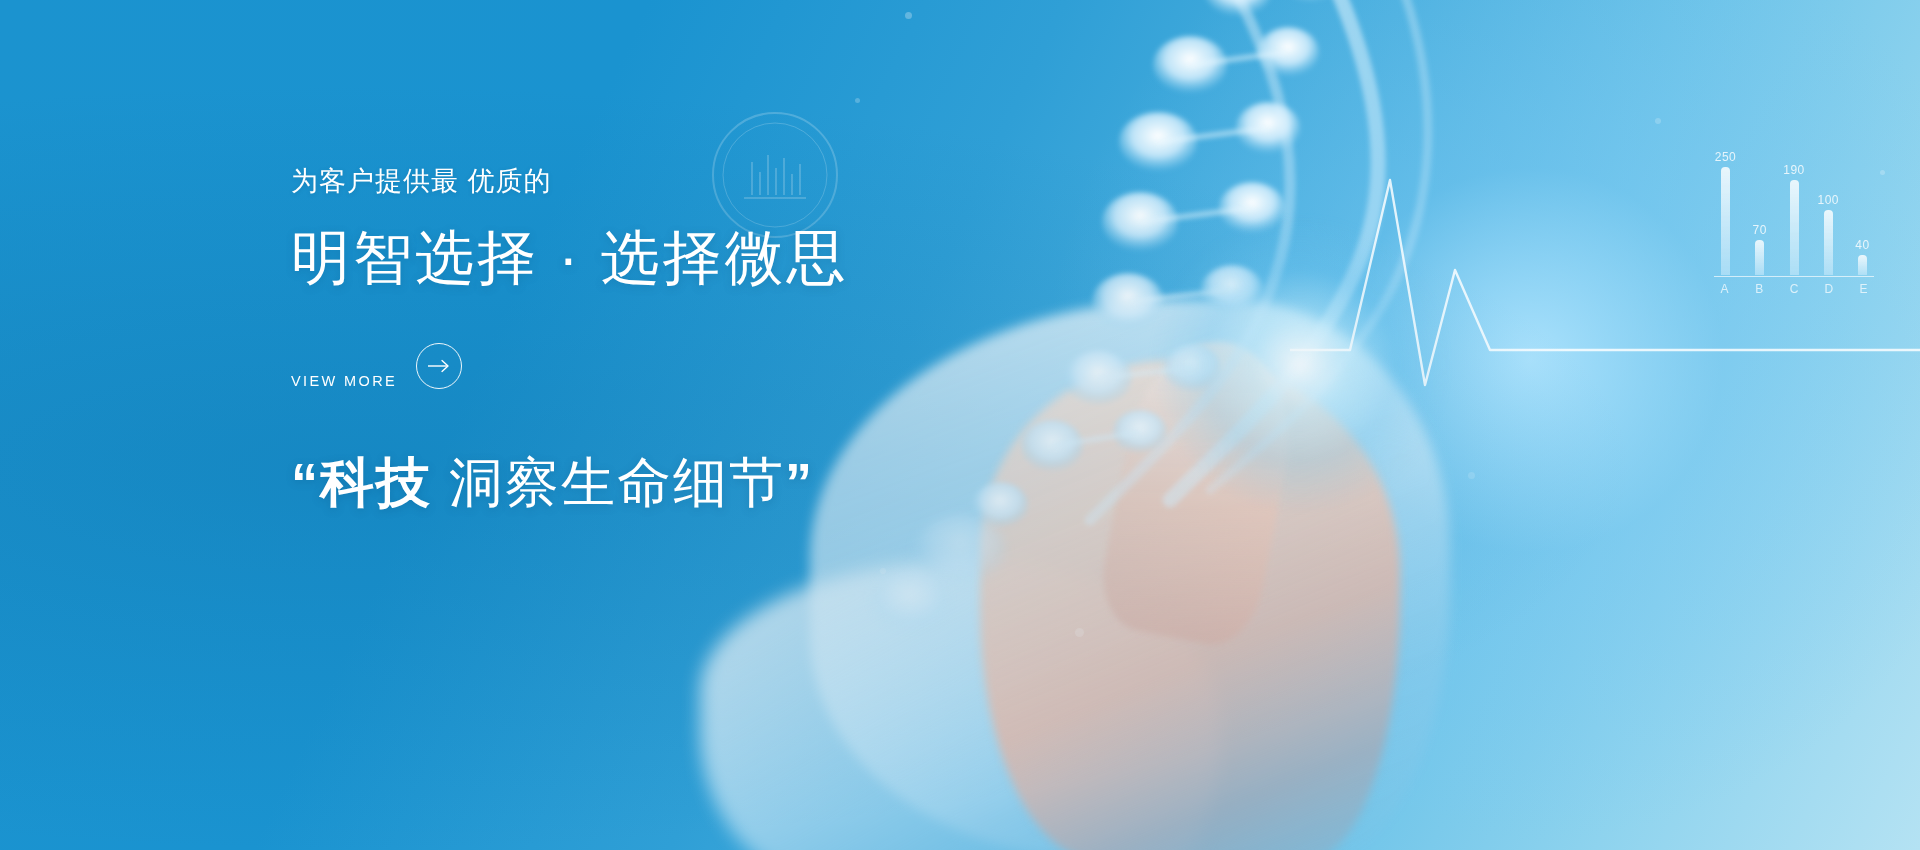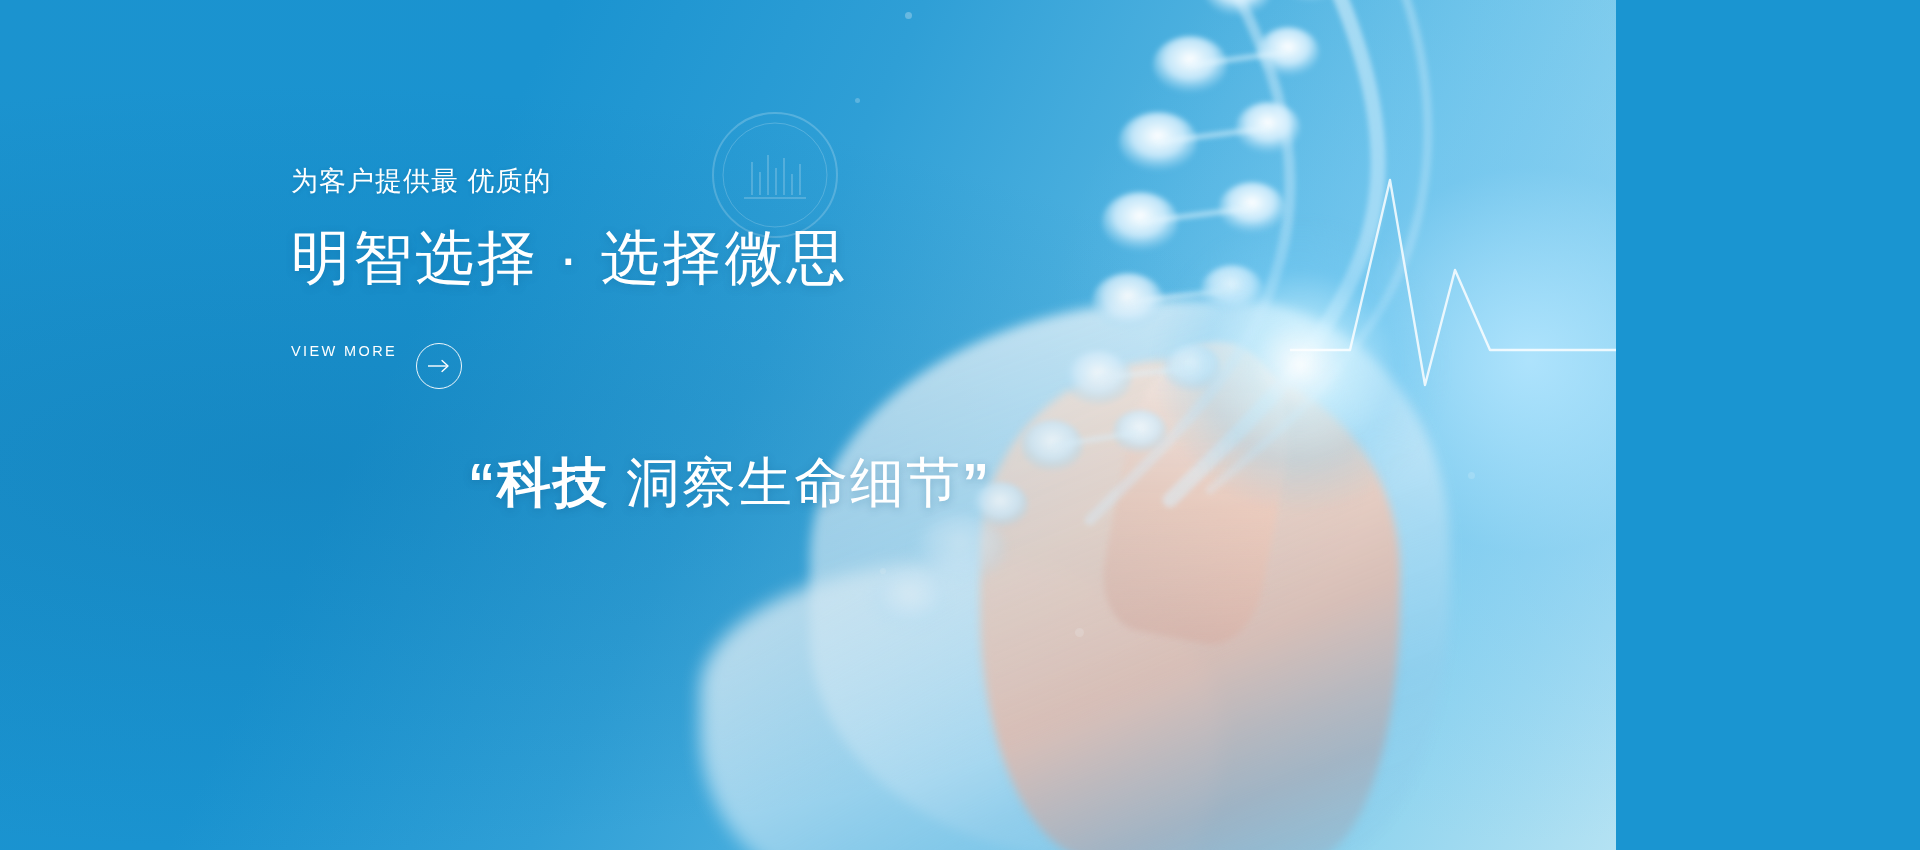--- a/index.html
+++ b/index.html
@@ -3,21 +3,21 @@
 <meta charset="utf-8">
 <style>
   * { margin:0; padding:0; box-sizing:border-box; }
   html,body { width:1920px; height:850px; overflow:hidden; }
   body {
     font-family:"Liberation Sans", sans-serif;
     background:#1a95d1;
   }
 
   
-  .hero { position:relative; width:1616px; height:850px; overflow:hidden;
+  .hero { position:relative; width:1920px; height:850px; overflow:hidden;
           background:
             radial-gradient(circle at 1530px 360px, rgba(180,230,255,.85) 0%, rgba(120,200,245,.35) 12%, rgba(60,160,220,0) 30%),
             linear-gradient(115deg, #1b93cf 0%, #1a93d0 28%, #2f9fd6 46%, #4fb2e0 62%, #6ec4e9 74%, #8ed3ee 86%, #b4e2f3 100%);
   }
   .hero::after{ 
     content:""; position:absolute; inset:0;
     background:radial-gradient(ellipse at 18% 55%, rgba(12,110,165,.30) 0%, rgba(12,110,165,0) 58%);
     pointer-events:none;
   }
 
@@ -72,27 +72,27 @@
   
   .dot{ position:absolute; border-radius:50%; background:rgba(255,255,255,.5); }
 
   
   .content{ position:absolute; left:291px; top:160px; width:700px; z-index:9; }
   .sub{ color:#ffffff; font-size:27px; line-height:1.62; font-weight:400;
         letter-spacing:1px; text-shadow:0 1px 4px rgba(10,80,125,.22); }
   .headline{ margin-top:22px; color:#fff; font-size:59px; line-height:1.1;
              font-weight:400; letter-spacing:3px;
              text-shadow:0 2px 8px rgba(10,80,125,.25); white-space:nowrap; }
-  .viewmore{ margin-top:52px; display:flex; align-items:flex-start; gap:19px; cursor:pointer; }
+  .viewmore{ margin-top:52px; display:flex; align-items:flex-end; gap:19px; cursor:pointer; }
   .vm-label{ color:#fff; font-size:14.5px; letter-spacing:2.4px; font-weight:400; }
   .vm-circle{ width:46px; height:46px; border:1.4px solid rgba(255,255,255,.92);
               border-radius:50%; display:flex; align-items:center; justify-content:center; }
   .vm-circle svg{ display:block; }
   .quote{ margin-top:58px; color:#fff; font-size:54px; letter-spacing:2px;
-          white-space:nowrap; text-shadow:0 2px 9px rgba(10,80,125,.28);text-align:right; }
+          white-space:nowrap; text-shadow:0 2px 9px rgba(10,80,125,.28); }
   .quote .mark{ font-weight:700; }
   .quote .strong{ font-weight:700; }
   .quote .light{ font-weight:400; }
 </style>
 </head>
 <body>
 
 <div class="hero">
 
   <div class="coat"></div>

